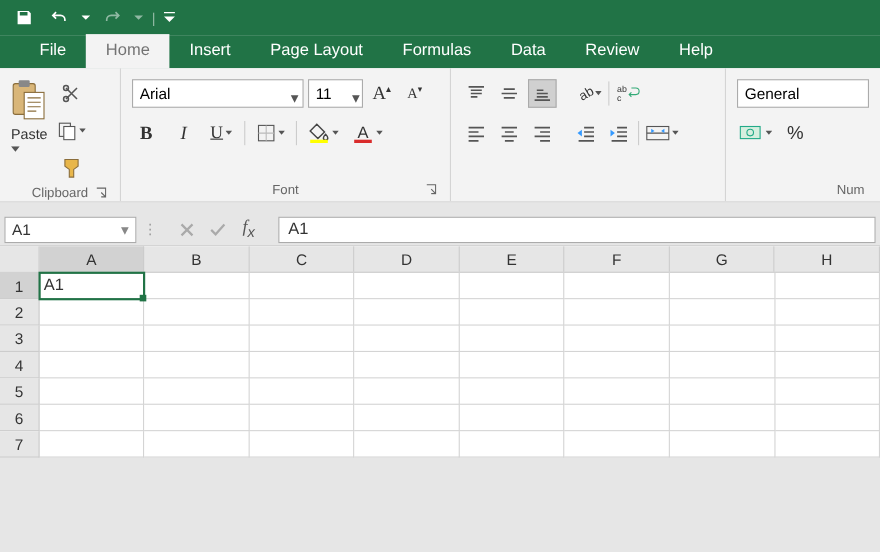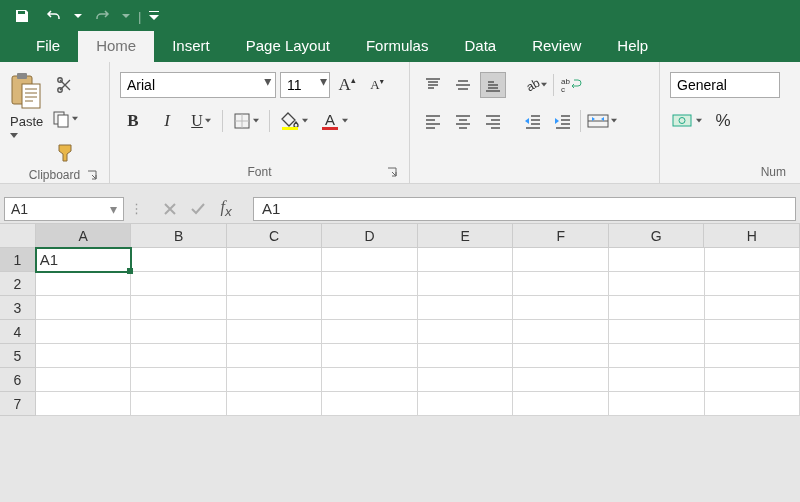--- a/index.html
+++ b/index.html
@@ -16,21 +16,21 @@
 .ribbon { background: #f3f3f3; height: 122px; border-bottom: 1px solid #d4d4d4; display: flex; overflow: hidden; }
 .group { border-right: 1px solid #d4d4d4; padding: 6px 10px 0; display: flex; flex-direction: column; height: 100%; }
 .group-body { flex: 1; display: flex; align-items: flex-start; gap: 6px; }
 .group-label { font-size: 12px; color: #666; text-align: center; padding: 2px 0 4px; position: relative; }
 .dlaunch { position: absolute; right: 0; bottom: 4px; width: 12px; height: 12px; }
 svg { display: block; }
 .btn { display: flex; align-items: center; justify-content: center; height: 26px; min-width: 26px; padding: 0 2px; }
 .row { display: flex; gap: 4px; align-items: center; }
 .col { display: flex; flex-direction: column; gap: 4px; }
 
-.combo { display: flex; align-items: flex-start; border: 1px solid #ababab; background: #fff; height: 26px; font-size: 14px; }
+.combo { display: flex; align-items: flex-end; border: 1px solid #ababab; background: #fff; height: 26px; font-size: 14px; }
 .combo input { border: none; outline: none; padding: 0 6px; font-size: 14px; width: 100%; height: 100%; background: transparent; }
 .combo .caret { width: 16px; text-align: center; color: #555; }
 
 .fmla-bar { background: #e6e6e6; height: 30px; display: flex; align-items: center; border-bottom: 1px solid #ccc; padding: 3px 4px; gap: 6px; margin-top: 10px; }
 .namebox { width: 120px; border: 1px solid #ababab; background: #fff; height: 24px; display: flex; align-items: center; padding: 0 6px; font-size: 14px; }
 .namebox .caret { margin-left: auto; color: #888; }
 .fmla-btns { display: flex; align-items: center; gap: 2px; padding: 0 8px; justify-content: flex-end; }
 .fmla-btn { width: 26px; height: 24px; display: flex; align-items: center; justify-content: center; color: #999; }
 .fmla-input { flex: 1; border: 1px solid #ababab; background: #fff; height: 24px; padding: 0 8px; font-size: 15px; display: flex; align-items: center; }
 
@@ -292,21 +292,21 @@
             <svg width="6" height="6" viewBox="0 0 8 6" style="margin-left:2px">
               <path fill="#555" d="M0 0h8L4 5z"></path>
             </svg>
           </div>
       </div>
     </div>
   </div>
 
   <div class="group" style="flex:1;border-right:none">
     <div class="group-body col" style="gap:10px;width:100%;margin-top:4px">
-      <div class="combo" style="width:110px">
+      <div class="combo" style="width:120px">
         <input value="General" style="">
       </div>
       <div class="row" style="gap:6px">
         <div class="btn">
             <svg width="22" height="18" viewBox="0 0 22 18">
               <rect x="1" y="3" width="18" height="11" fill="#d6efdf" stroke="#2a8"></rect>
               <circle cx="10" cy="8.5" r="3" fill="none" stroke="#2a8"></circle>
             </svg>
             <svg width="6" height="6" viewBox="0 0 8 6" style="margin-left:2px">
               <path fill="#555" d="M0 0h8L4 5z"></path>

